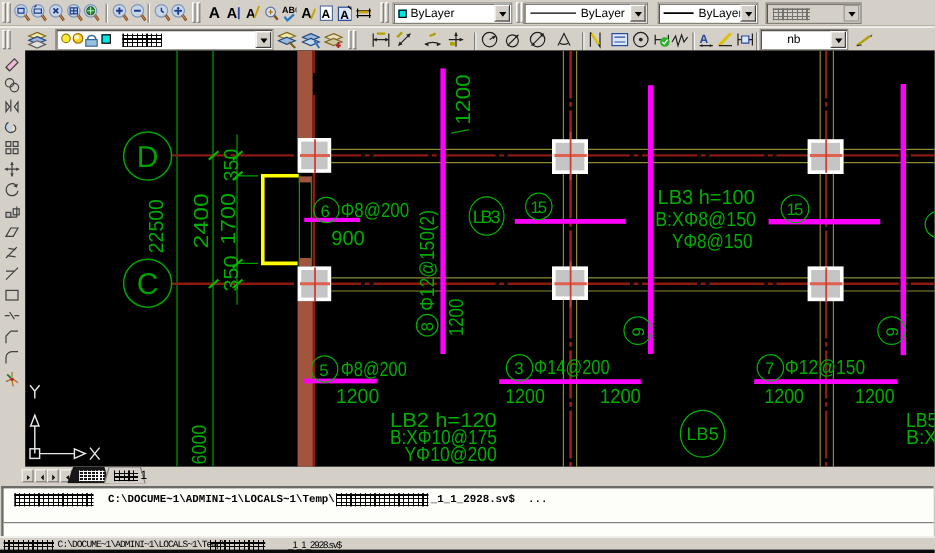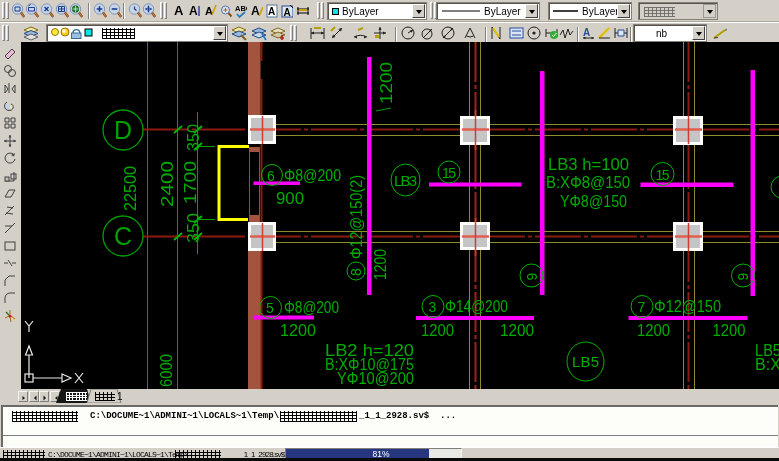--- a/index.html
+++ b/index.html
@@ -536,18 +536,14 @@
           <span class="abs" style="left:356px;top:4px;font-family:Liberation Mono, monospace;font-size:9px;font-weight:bold;color:#000">_1_1_2928.sv$&nbsp;&nbsp;...</span>
         </div>
         <div class="abs" style="left:0;top:30px;width:775px;height:11px;border-top:1px solid #fff"></div>
       </div>
     </div>
 <div class="abs" id="status" style="left:0;top:447px;width:779px;height:14px;background:#d4d0c8;border-top:1px solid #fff">
       <span class="hz" style="width:42px;height:9px;position:absolute;left:3px;top:2px"></span>
       <span class="abs" style="left:48px;top:2px;font-family:'Liberation Mono',monospace;font-size:8px;color:#000;letter-spacing:-.8px">C:\DOCUME~1\ADMINI~1\LOCALS~1\Temp\</span>
       <span class="hz" style="width:46px;height:9px;position:absolute;left:175px;top:2px"></span>
       <span class="abs" style="left:240px;top:2px;font-family:Liberation Sans, sans-serif;font-size:8px;color:#000;letter-spacing:-.8px">_1_1_2928.sv$</span>
-      <span class="abs sunk" style="left:285px;top:0;width:177px;height:12px;background:#e8e8e4">
-        <span class="abs" style="left:0;top:0;width:143px;height:10px;background:#26377f"></span>
-        <span class="abs" style="left:70px;top:0;width:50px;text-align:center;font-size:8.5px;color:#fff">81%</span>
-      </span>
     </div>
 <div class="abs" style="left:0;top:458px;width:779px;height:3px;background:#0a0a0a"></div>
 </div>
 </body></html>

